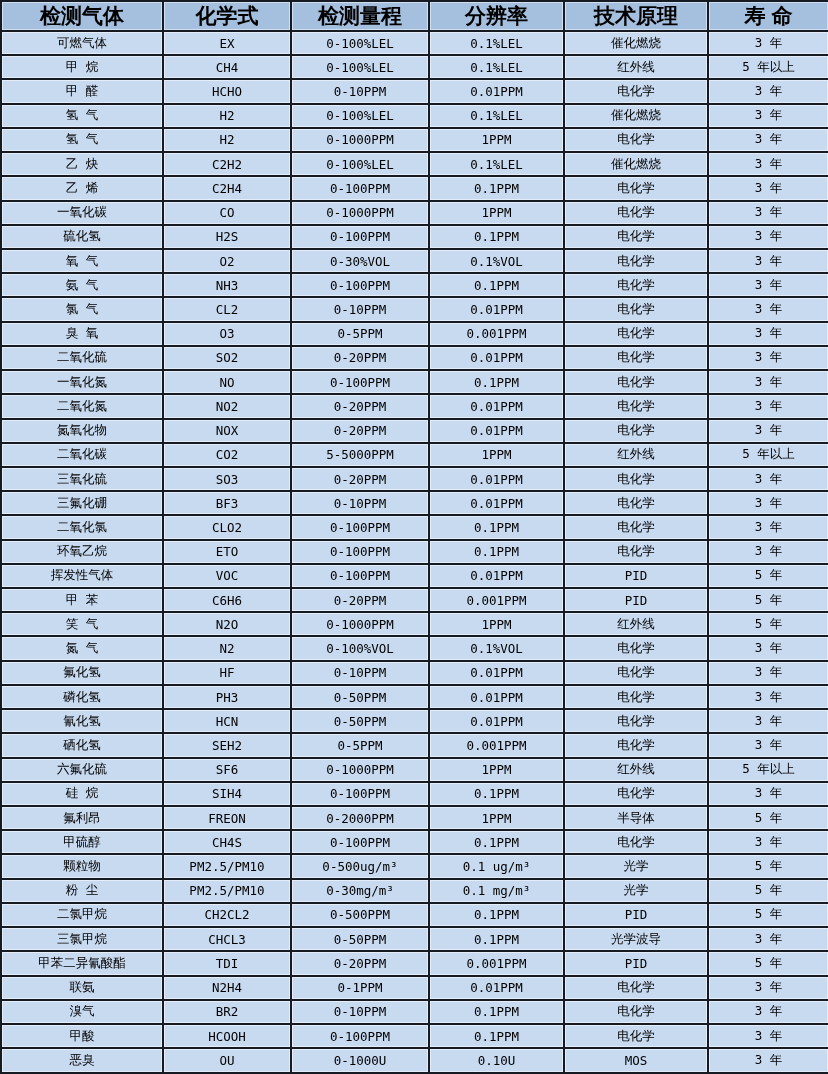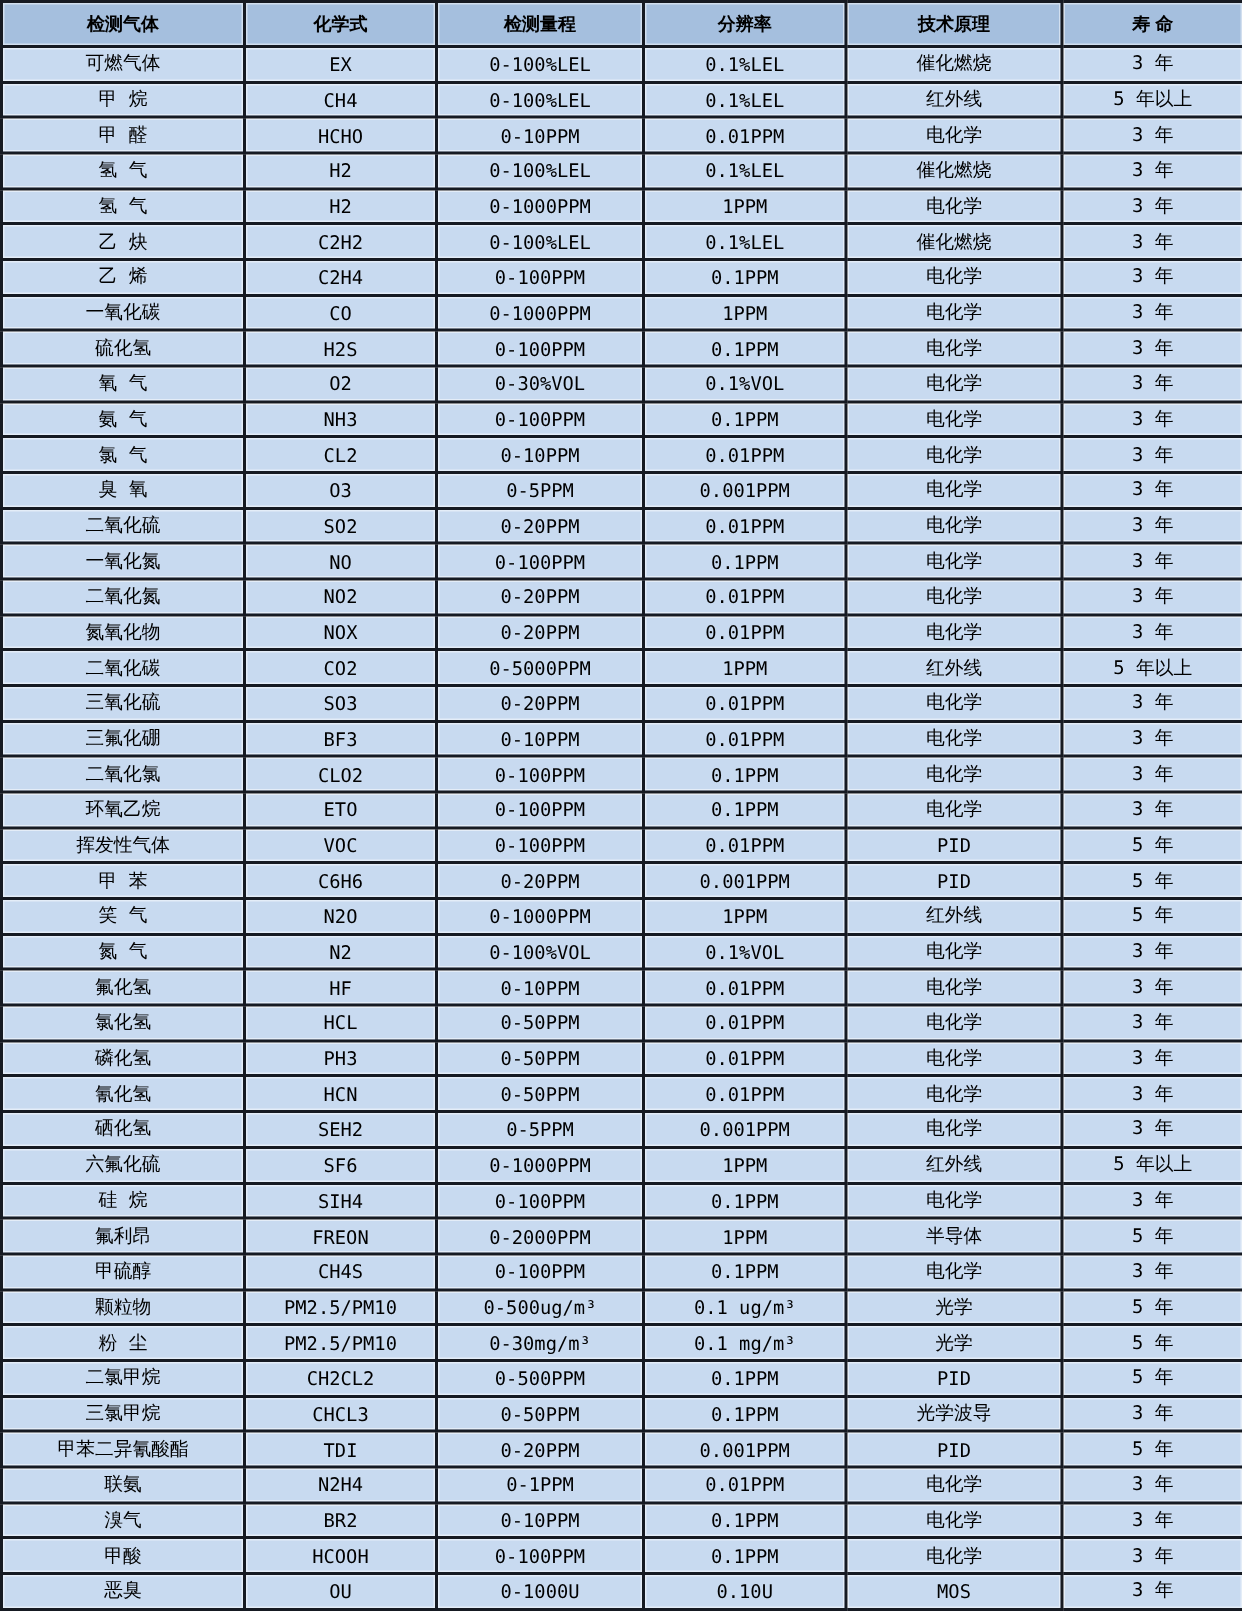--- a/index.html
+++ b/index.html
@@ -22,21 +22,21 @@
     vertical-align: middle;
     padding: 0 2px;
     overflow: hidden;
     white-space: nowrap;
   }
   .spec-table th {
     background: #a5bfde;
     color: #000000;
     font-family: "Liberation Sans", "DejaVu Sans", sans-serif;
     font-weight: bold;
-    font-size: 12px;
+    font-size: 21px;
     height: 28px;
   }
   .spec-table td {
     background: #c8daf0;
     color: #000000;
     font-size: 12.5px;
     font-weight: 500;
     height: 19px;
   }
 </style>
@@ -195,21 +195,21 @@
         <td>氮氧化物</td>
         <td>NOX</td>
         <td>0-20PPM</td>
         <td>0.01PPM</td>
         <td>电化学</td>
         <td>3 年</td>
       </tr>
       <tr>
         <td>二氧化碳</td>
         <td>CO2</td>
-        <td>0-5000PPM</td>
+        <td>5-5000PPM</td>
         <td>1PPM</td>
         <td>红外线</td>
         <td>5 年以上</td>
       </tr>
       <tr>
         <td>三氧化硫</td>
         <td>SO3</td>
         <td>0-20PPM</td>
         <td>0.01PPM</td>
         <td>电化学</td>
@@ -268,28 +268,20 @@
         <td>N2</td>
         <td>0-100%VOL</td>
         <td>0.1%VOL</td>
         <td>电化学</td>
         <td>3 年</td>
       </tr>
       <tr>
         <td>氟化氢</td>
         <td>HF</td>
         <td>0-10PPM</td>
-        <td>0.01PPM</td>
-        <td>电化学</td>
-        <td>3 年</td>
-      </tr>
-      <tr>
-        <td>氯化氢</td>
-        <td>HCL</td>
-        <td>0-50PPM</td>
         <td>0.01PPM</td>
         <td>电化学</td>
         <td>3 年</td>
       </tr>
       <tr>
         <td>磷化氢</td>
         <td>PH3</td>
         <td>0-50PPM</td>
         <td>0.01PPM</td>
         <td>电化学</td>

